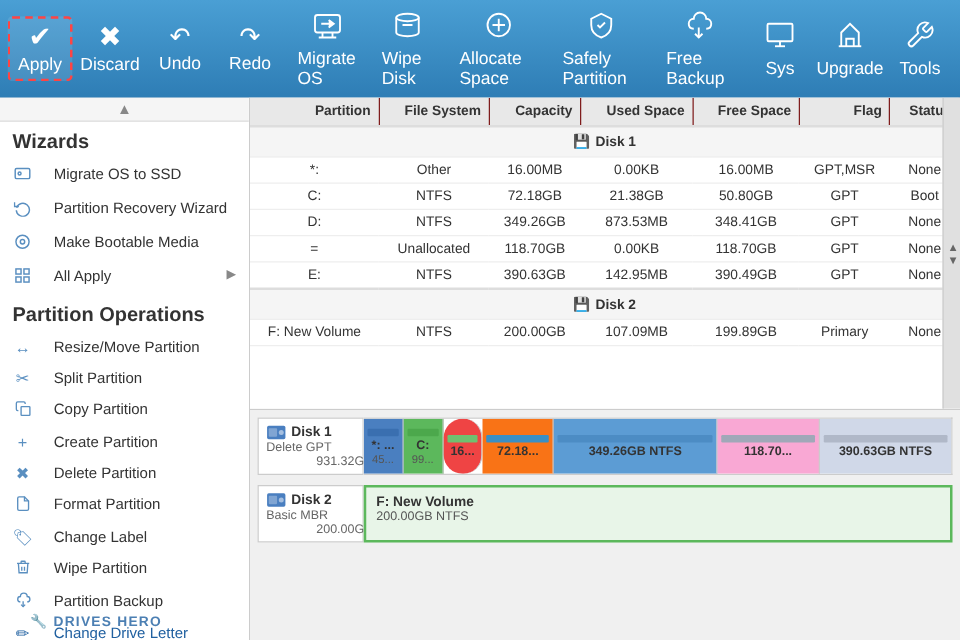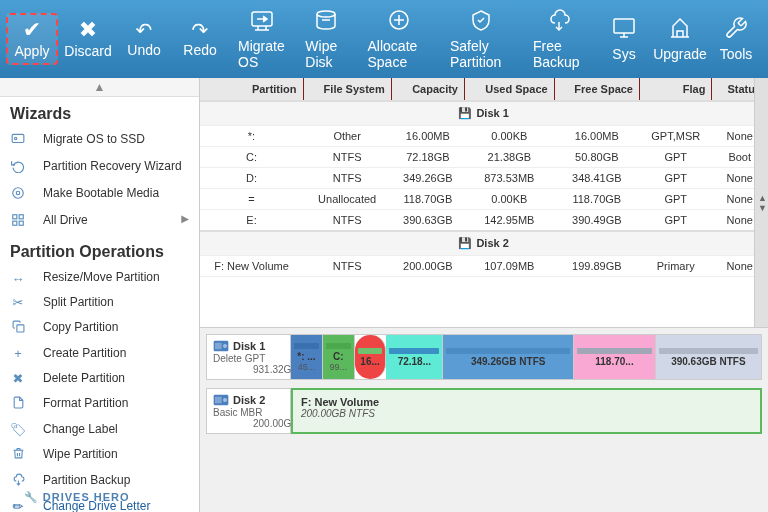--- a/index.html
+++ b/index.html
@@ -202,21 +202,21 @@
 
     
     .disk2-visual {
       background: #e8f5e8;
       border: 2px solid #5cb85c;
       flex: 1;
       padding: 6px 8px;
       font-size: 11px;
     }
     .disk2-visual .d2-name { font-weight: bold; color: #333; font-size: 11px; }
-    .disk2-visual .d2-info { color: #555; font-size: 10px; font-style: italic; }
+    .disk2-visual .d2-info { color: #555; font-size: 10px; }
 
     .seg-top-bar {
       height: 6px;
       width: 100%;
       margin-bottom: 2px;
       border-radius: 1px;
     }
 
     
     #brand {
@@ -377,21 +377,21 @@
     </div>
     <div class="sidebar-item">
       <span class="si-icon">
         <svg width="14" height="14" viewBox="0 0 24 24" fill="none" stroke="#5a8fc0" stroke-width="2">
             <rect x="3" y="3" width="7" height="7"></rect>
             <rect x="14" y="3" width="7" height="7"></rect>
             <rect x="14" y="14" width="7" height="7"></rect>
             <rect x="3" y="14" width="7" height="7"></rect>
           </svg>
       </span>
-      <span>All Drive</span>
+      <span>All Apply</span>
       <span class="si-arrow">▶</span>
     </div>
 
     <div class="sidebar-section-title">Partition Operations</div>
 
     <div class="sidebar-item">
       <span class="si-icon">↔</span>
       <span>Resize/Move Partition</span>
     </div>
     <div class="sidebar-item">
@@ -568,21 +568,21 @@
             <div class="dp-segment" style="flex: 1 1 0%; background: rgb(92, 184, 92);">
     <div class="seg-top-bar" style="background:#4ca84c;"></div>
     <span class="dp-label">C:</span>
     <span class="dp-info">99...</span>
   </div>
             <div class="dp-segment" style="flex: 1 1 0%; background: #ef4444; border-radius: 15px;">
     <div class="seg-top-bar" style="background:#70c070;"></div>
     <span class="dp-label">16...</span>
 
   </div>
-            <div class="dp-segment" style="flex: 2 1 0%; background: #5eead4;">
+            <div class="dp-segment" style="flex: 2 1 0%; background: #f97316;">
     <div class="seg-top-bar" style="background:#3a8fc4;"></div>
     <span class="dp-label">72.18...</span>
 
   </div>
             <div class="dp-segment" style="flex: 5 1 0%; background: rgb(92, 156, 212);">
     <div class="seg-top-bar" style="background:#4c8cc4;"></div>
     <span class="dp-label">349.26GB NTFS</span>
 
   </div>
             <div class="dp-segment" style="flex: 3 1 0%; background: #f9a8d4; align-items: center;">

